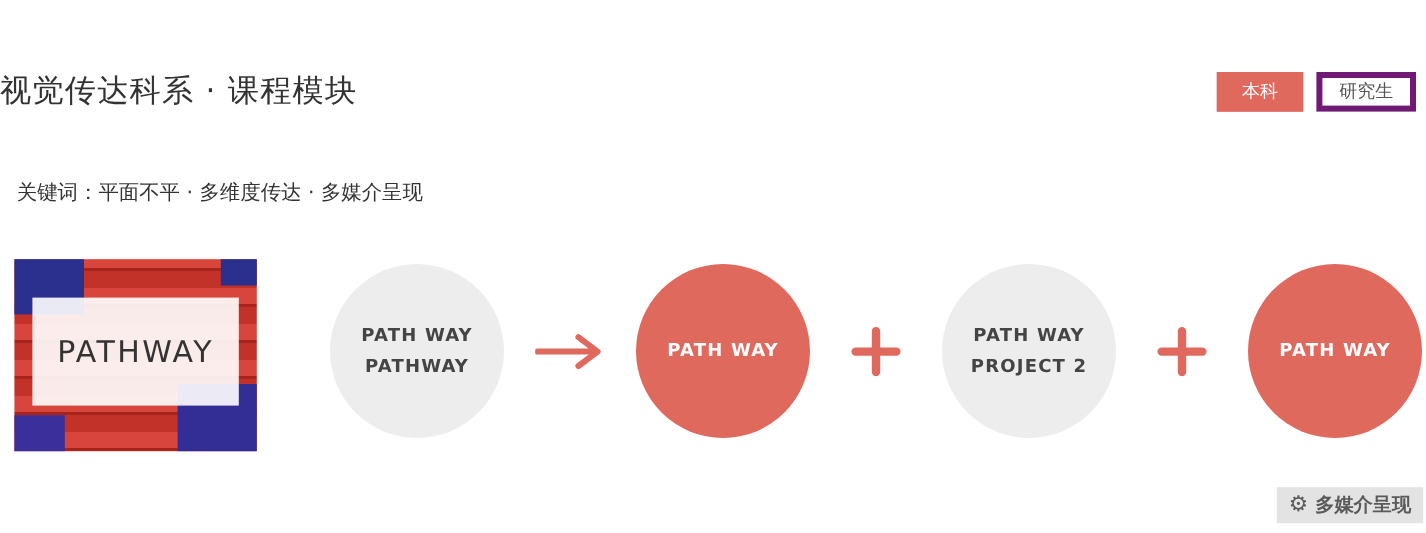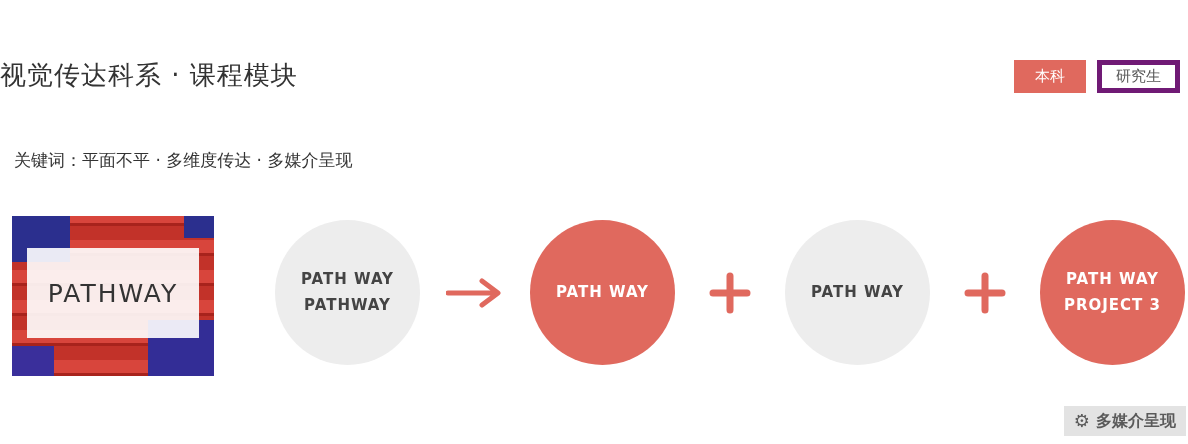--- a/index.html
+++ b/index.html
@@ -131,31 +131,31 @@
     </div>
 
     <div class="connector">
       <svg width="42" height="42" viewBox="0 0 42 42" aria-hidden="true">
         <path d="M21 4 V38 M4 21 H38" stroke="#e0695e" stroke-width="7" fill="none" stroke-linecap="round"></path>
       </svg>
     </div>
 
     <div class="circle gray">
       <span>PATH WAY</span>
+      <span>PROJECT 2</span>
     </div>
 
     <div class="connector">
       <svg width="42" height="42" viewBox="0 0 42 42" aria-hidden="true">
         <path d="M21 4 V38 M4 21 H38" stroke="#e0695e" stroke-width="7" fill="none" stroke-linecap="round"></path>
       </svg>
     </div>
 
     <div class="circle red">
       <span>PATH WAY</span>
-      <span>PROJECT 3</span>
     </div>
 
   </div>
 
   <div class="watermark">
     <span class="glyph">⚙</span>
     <span>多媒介呈现</span>
   </div>
 
 </div>

